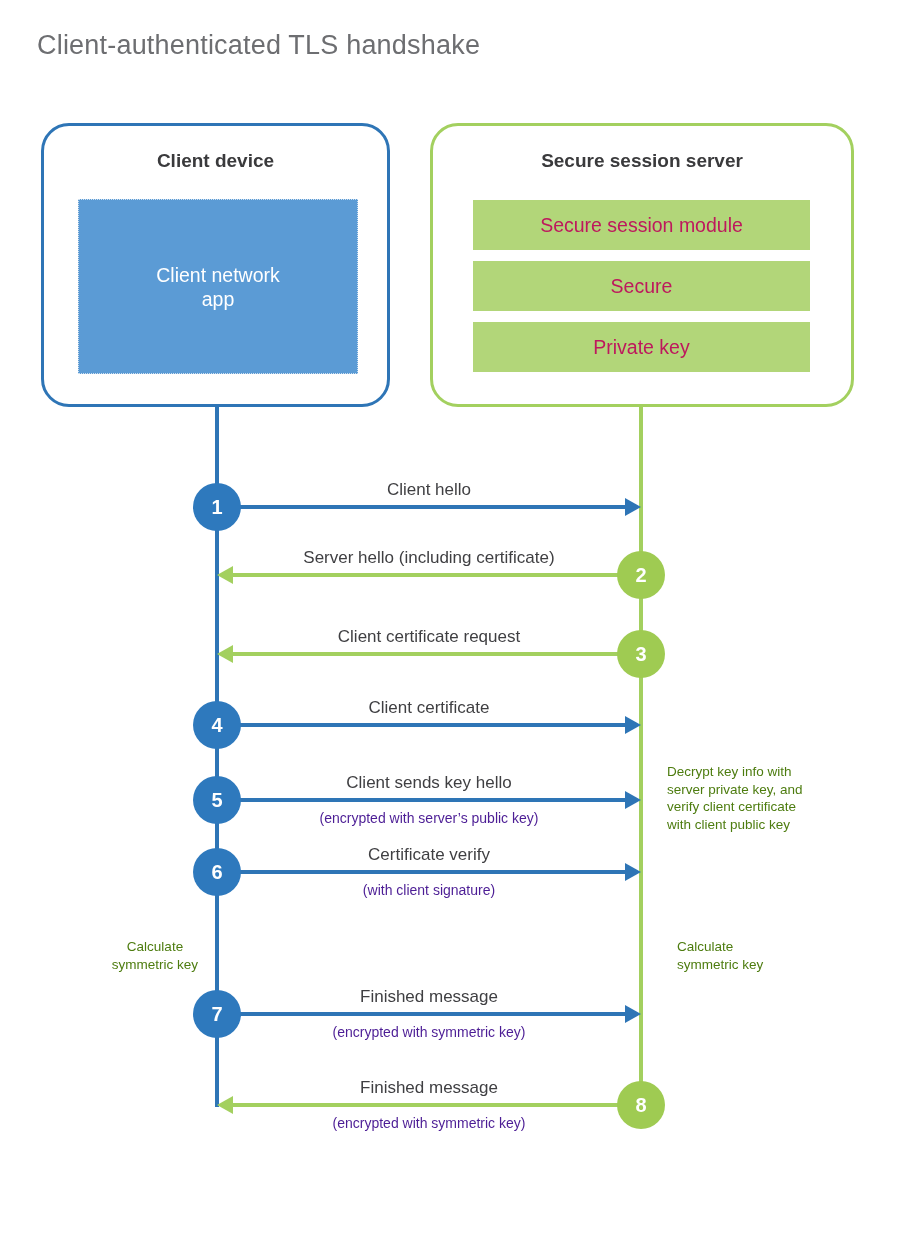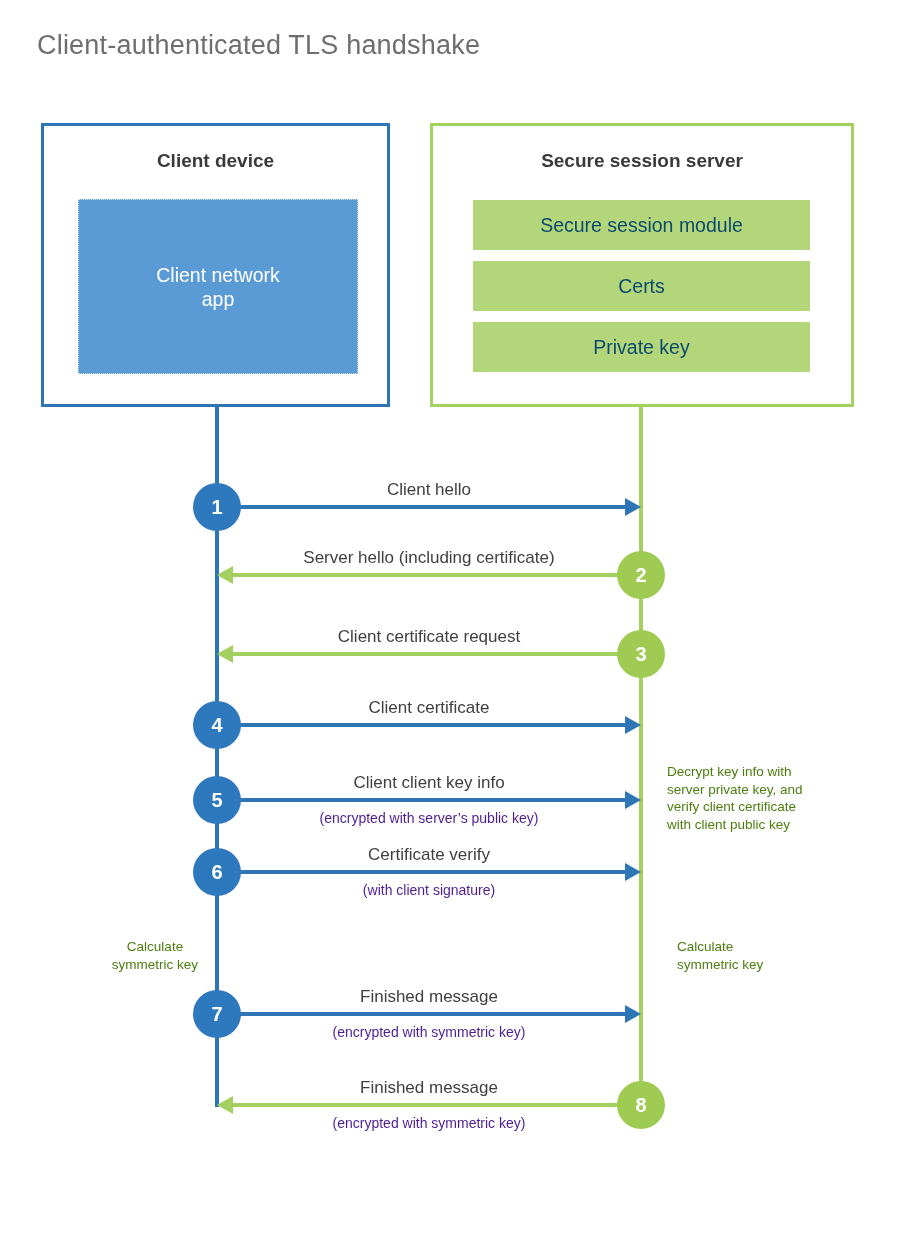--- a/index.html
+++ b/index.html
@@ -9,38 +9,38 @@
   }
   .pre { white-space:pre-line; }
 
   
   #page-title {
     position:absolute; left:37px; top:30px;
     font-size:27px; font-weight:300; letter-spacing:.2px; color:#6d6e71;
   }
 
   
-  .actor-box { position:absolute; top:123px; height:284px; background:#fff; box-sizing:border-box; }
+  .actor-box { position:absolute; top:123px; height:284px; background:#fff; box-sizing:border-box;border-radius:28px; }
   #client-box { left:41px;  width:349px; border:3px solid var(--blue); }
   #server-box { left:430px; width:424px; border:3px solid var(--green); }
   .actor-title {
     position:absolute; top:24px; left:0; right:0; text-align:center;
     font-size:19px; font-weight:700; color:#3a3a3c;
   }
   #client-app-box {
     position:absolute; left:34px; top:73px; width:280px; height:175px;
     background:var(--blue-fill); border:1px dotted #cfe0f0; box-sizing:border-box;
     display:flex; align-items:center; justify-content:center; text-align:center;
     color:#ffffff; font-size:19.5px; line-height:24px;
   }
   .server-bar {
     position:absolute; left:40px; width:337px; height:50px;
     background:var(--green-fill);
     display:flex; align-items:center; justify-content:center;
-    color:#0c4a6e; font-size:19.5px;
+    color:#be185d; font-size:19.5px;
   }
   #server-bar-0 { top:74px; }
   #server-bar-1 { top:135px; }
   #server-bar-2 { top:196px; }
 
   
   .lifeline { position:absolute; top:406px; width:4px; height:701px; }
   #client-lifeline { left:215px; background:var(--blue); }
   #server-lifeline { left:639px; background:var(--green); }
 
@@ -95,21 +95,21 @@
 
   <div id="client-box" class="actor-box">
     <div class="actor-title">Client device</div>
     <div id="client-app-box" class="pre">Client network
 app</div>
   </div>
 
   <div id="server-box" class="actor-box">
     <div class="actor-title">Secure session server</div>
     <div id="server-bar-0" class="server-bar">Secure session module</div>
-    <div id="server-bar-1" class="server-bar">Certs</div>
+    <div id="server-bar-1" class="server-bar">Secure</div>
     <div id="server-bar-2" class="server-bar">Private key</div>
   </div>
 
   <div id="client-lifeline" class="lifeline"></div>
   <div id="server-lifeline" class="lifeline"></div>
 
   <div class="row" style="top:507px">
     <div class="msg-label">Client hello</div>
     <div class="arrow blue">
         <i class="line"></i>
@@ -135,21 +135,21 @@
 
   <div class="row" style="top:725px">
     <div class="msg-label">Client certificate</div>
     <div class="arrow blue">
         <i class="line"></i>
         <i class="head"></i>
       </div>
   </div>
 
   <div class="row" style="top:800px">
-    <div class="msg-label">Client client key info</div>
+    <div class="msg-label">Client sends key hello</div>
     <div class="arrow blue">
         <i class="line"></i>
         <i class="head"></i>
       </div>
     <div class="msg-sub">(encrypted with server’s public key)</div>
   </div>
 
   <div class="row" style="top:872px">
     <div class="msg-label">Certificate verify</div>
     <div class="arrow blue">

